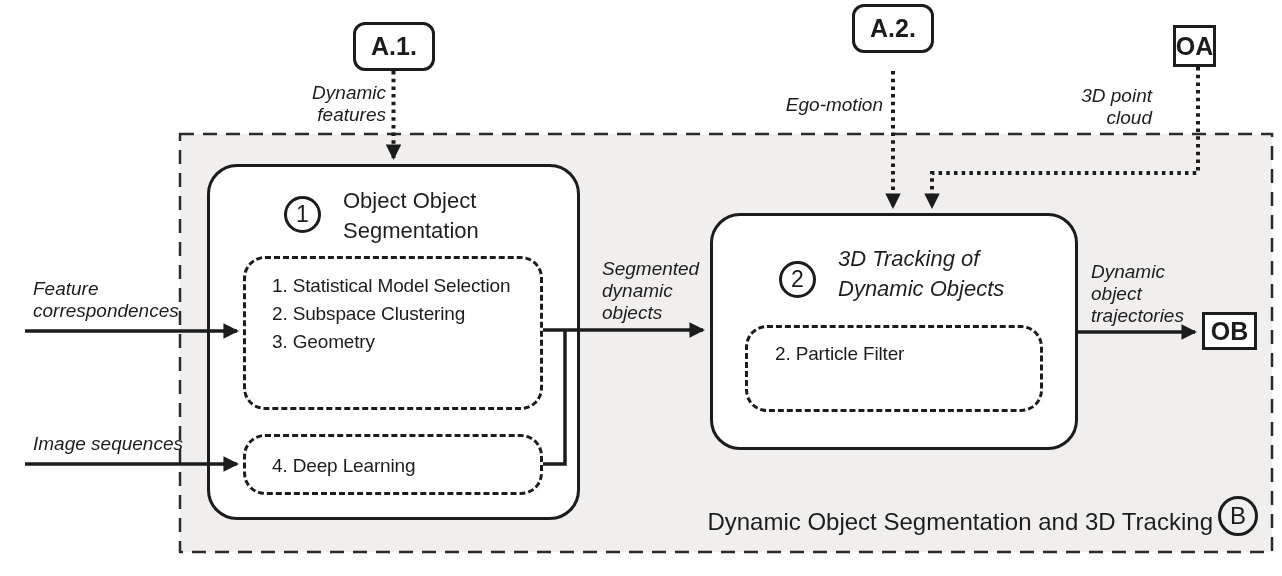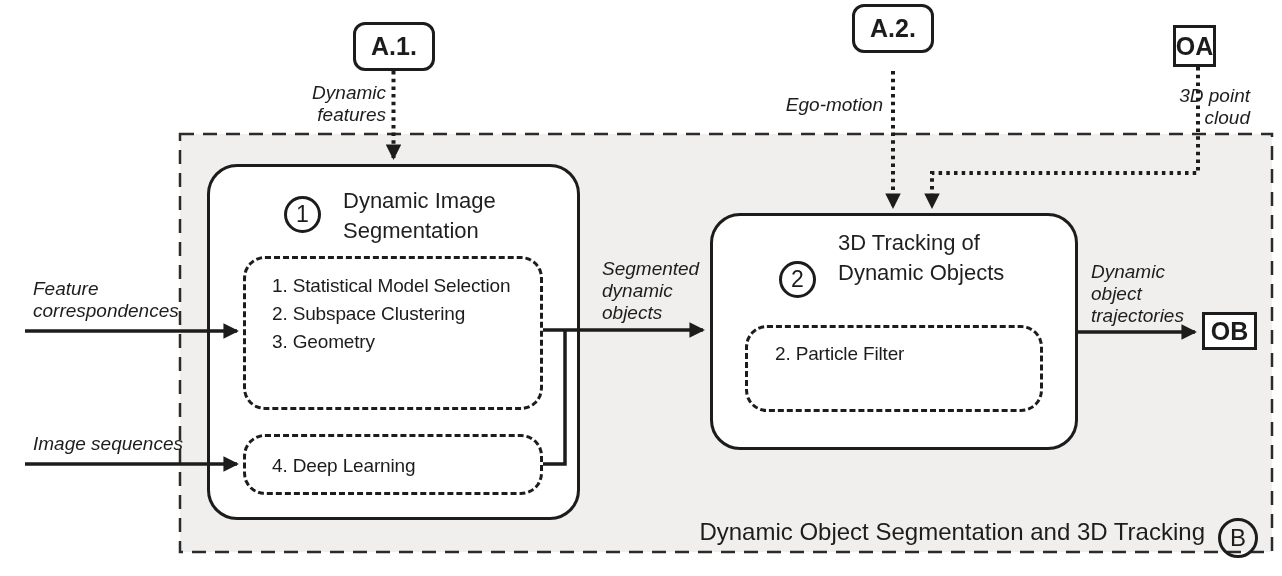--- a/index.html
+++ b/index.html
@@ -27,21 +27,21 @@
   .boxtitle{font-size:22px;line-height:30px;color:#1f1f1f;}
   .num-badge{
     position:absolute;z-index:3;width:37px;height:37px;box-sizing:border-box;
     border:3px solid #1c1c1c;border-radius:50%;background:#ffffff;
     display:flex;align-items:center;justify-content:center;font-size:23px;
   }
   .methods{font-size:19px;line-height:28px;letter-spacing:-0.15px;}
   .methods .mi{padding-left:23px;text-indent:-23px;}
   .caption{
     position:absolute;right:24px;top:496px;z-index:3;
-    display:flex;align-items:flex-start;gap:13px;margin-top:22px;
+    display:flex;align-items:flex-end;gap:5px;
   }
   .caption-text{font-size:24px;color:#1d1d1d;}
   .b-badge{
     width:40px;height:40px;box-sizing:border-box;border:3px solid #1c1c1c;border-radius:50%;
     display:flex;align-items:center;justify-content:center;font-size:24px;background:transparent;
   }
 </style>
 </head>
 <body>
 
@@ -83,43 +83,43 @@
   <div class="node" style="left:1173px;top:25px;width:43px;height:42px;">
     <span>OA</span>
   </div>
   <div class="node" style="left:1202px;top:312px;width:55px;height:38px;">
     <span>OB</span>
   </div>
 
   <div class="txt lbl right" style="left:266px;top:82px;width:120px;">Dynamic
 features</div>
   <div class="txt lbl right" style="left:753px;top:94px;width:130px;">Ego-motion</div>
-  <div class="txt lbl right" style="left:1130px;top:85px;width:120px;text-align:right;">3D point
+  <div class="txt lbl right" style="left:1032px;top:85px;width:120px;text-align:right;">3D point
 cloud</div>
   <div class="txt lbl" style="left:33px;top:278px;width:175px;">Feature
 correspondences</div>
   <div class="txt lbl" style="left:33px;top:433px;width:185px;">Image sequences</div>
   <div class="txt lbl" style="left:602px;top:258px;width:110px;">Segmented
 dynamic
 objects</div>
   <div class="txt lbl" style="left:1091px;top:261px;width:110px;">Dynamic
 object
 trajectories</div>
 
   <div class="num-badge" style="left:284px;top:196px;">1</div>
-  <div class="txt boxtitle" style="left:343px;top:186px;width:175px;">Dynamic Image Segmentation</div>
+  <div class="txt boxtitle" style="left:343px;top:186px;width:175px;">Object Object Segmentation</div>
   <div class="txt methods" style="left:272px;top:272px;width:262px;">
     <div class="mi">1. Statistical Model Selection</div>
     <div class="mi">2. Subspace Clustering</div>
     <div class="mi">3. Geometry</div>
   </div>
   <div class="txt methods" style="left:272px;top:452px;width:262px;">4. Deep Learning</div>
 
   <div class="num-badge" style="left:779px;top:261px;">2</div>
-  <div class="txt boxtitle" style="left:838px;top:228px;width:185px;">3D Tracking of Dynamic Objects</div>
+  <div class="txt boxtitle" style="left:838px;top:244px;width:185px;font-style:italic;">3D Tracking of Dynamic Objects</div>
   <div class="txt methods" style="left:775px;top:340px;width:272px;">
     <div class="mi">2. Particle Filter</div>
   </div>
 
   <div class="caption">
     <span class="caption-text">Dynamic Object Segmentation and 3D Tracking</span>
     <span class="b-badge">B</span>
   </div>
 
 </div>

